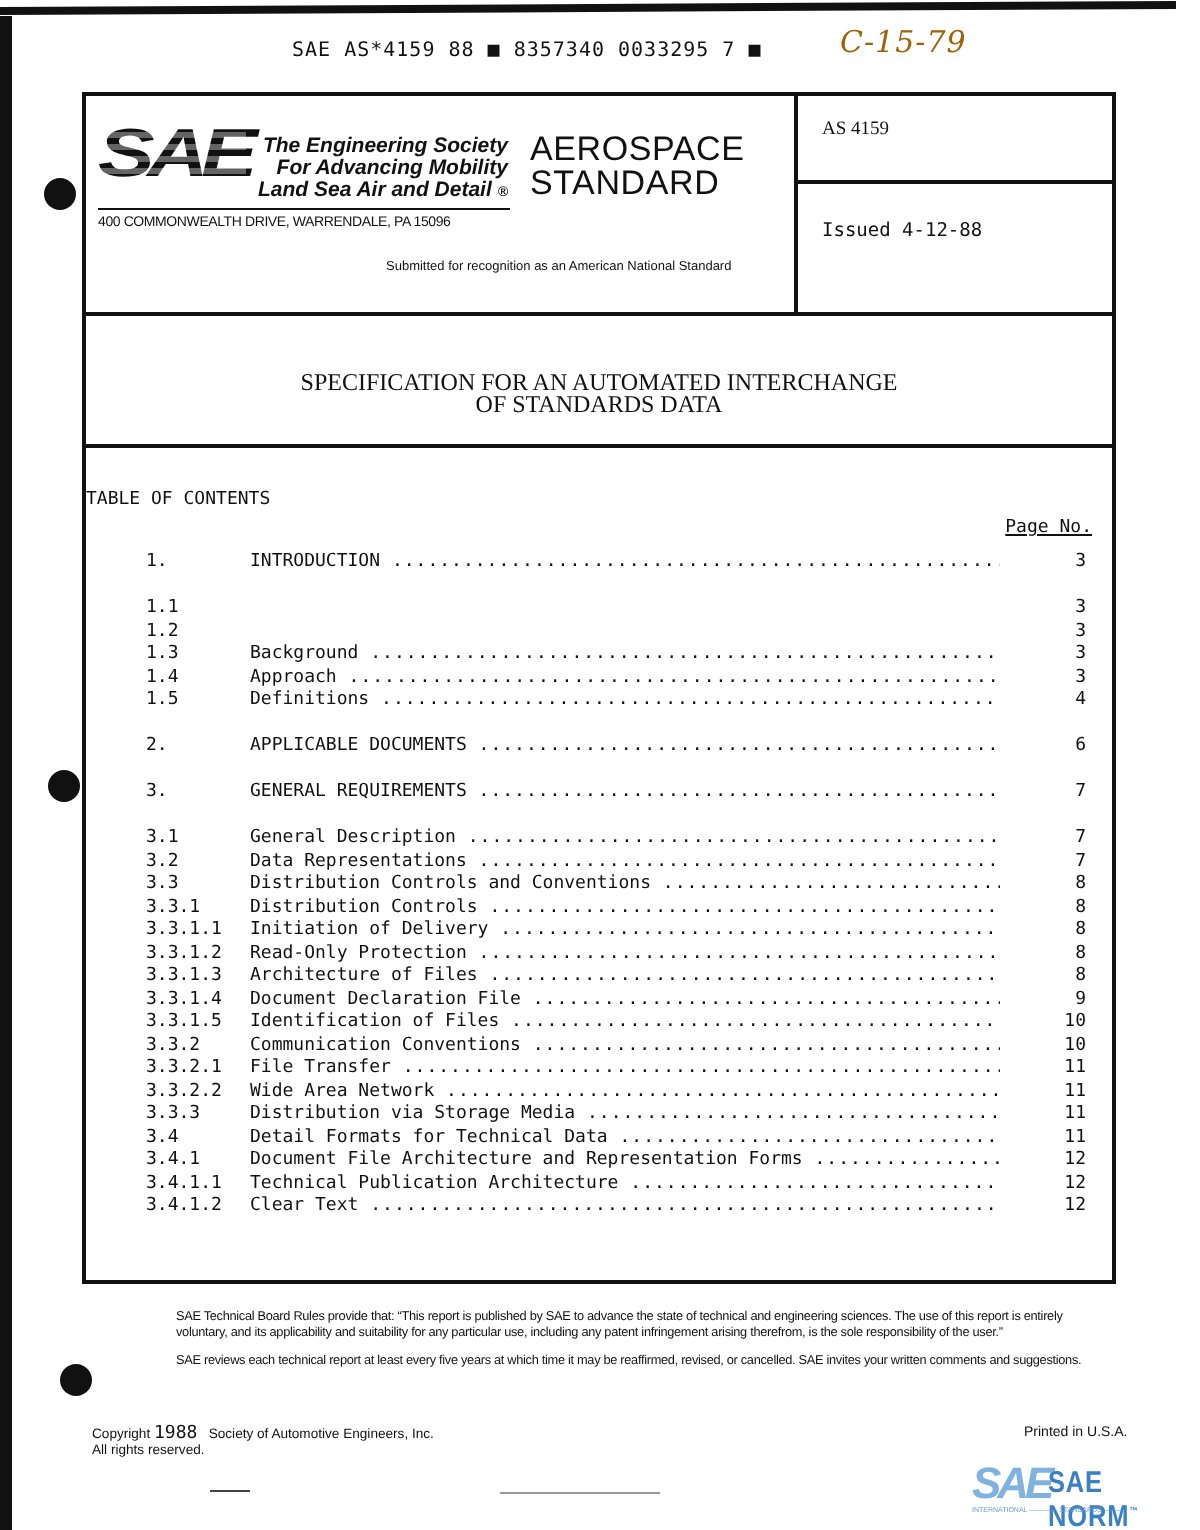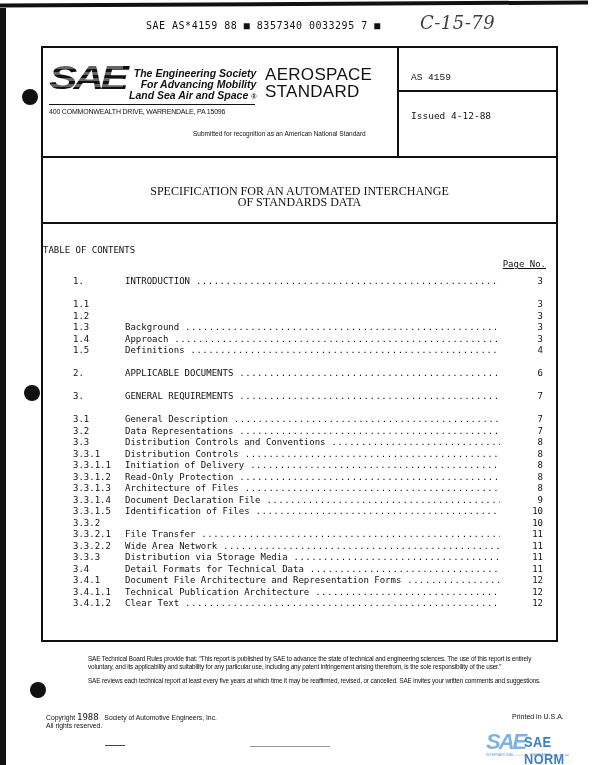--- a/index.html
+++ b/index.html
@@ -9,42 +9,42 @@
   }
   .scan-top { position:absolute; left:0; top:0; width:600px; height:6px; }
   .scan-top .bar { position:absolute; left:0; top:2px; width:588px; height:4px; background:#111; transform:skewY(-0.3deg); }
   .scan-left { position:absolute; left:0; top:8px; width:6px; height:757px; background:#111; }
   .punch { position:absolute; width:16px; height:16px; border-radius:50%; background:#111; }
   .header-code {
     position:absolute; top:18px; left:0; width:600px; text-align:left;
     font-family:"DejaVu Sans Mono", monospace; font-size:10px; letter-spacing:0.5px;
   }
   .header-code .code { position:absolute; left:146px; top:2px; }
-  .header-code .hand { position:absolute; left:420px; top:-6px; font-family:"DejaVu Serif", serif; font-style:italic; font-size:18px; color:#404040; }
+  .header-code .hand { position:absolute; left:420px; top:-6px; font-family:"DejaVu Serif", serif; font-style:italic; font-size:15px; color:#a16207; }
   .main-box {
     position:absolute; left:41px; top:46px; width:517px; height:596px;
     border:2px solid #111; box-sizing:border-box;
   }
   .hdr-left { position:absolute; left:0; top:0; width:354px; height:108px; border-right:2px solid #111; }
   .hdr-right-top { position:absolute; left:356px; top:0; right:0; height:42px; border-bottom:2px solid #111; }
   .hdr-right-bot { position:absolute; left:356px; top:44px; right:0; height:47px; }
   .hdr-divider { position:absolute; left:0; top:108px; width:100%; height:2px; background:#111; }
   .title-divider { position:absolute; left:0; top:174px; width:100%; height:2px; background:#111; }
   .sae-logo {
     position:absolute; left:6px; top:14px; font-family:"Liberation Sans", sans-serif; font-weight:bold; font-style:italic;
     font-size:34px; letter-spacing:-3px; line-height:30px; transform:scaleX(1.25); transform-origin:left;
   }
   .sae-lines { position:absolute; left:6px; top:18px; width:74px; height:22px; background:repeating-linear-gradient(#fff 0 3px, transparent 3px 6px); opacity:0.35; }
   .society { position:absolute; left:86px; top:20px; font-style:italic; font-weight:bold; font-size:10.5px; line-height:11px;text-align:right; }
   .reg { font-size:7px; }
   .aero { position:absolute; left:222px; top:18px; font-weight:normal; font-size:17px; line-height:17px; letter-spacing:0.3px; }
   .addr-rule { position:absolute; left:6px; top:56px; width:206px; height:1px; background:#111; }
   .addr { position:absolute; left:6px; top:60px; font-size:7px; letter-spacing:-0.2px; }
   .submitted { position:absolute; left:150px; top:82px; font-size:6.5px; }
-  .doc-num { position:absolute; left:12px; top:24px; font-family:Liberation Mono, monospace; font-size:9.5px; }
+  .doc-num { position:absolute; left:12px; top:12px; font-family:Liberation Serif, serif; font-size:9.5px; }
   .issued { position:absolute; left:12px; top:18px; font-family:"DejaVu Sans Mono", monospace; font-size:9.5px; }
   .spec-title {
     position:absolute; left:0; top:138px; width:100%; text-align:center;
     font-family:Liberation Serif, serif; font-size:12px; line-height:11px;
   }
   .toc-title { position:absolute; left:0; top:197px; width:100%; font-family:"DejaVu Sans Mono", monospace; font-size:9px; }
   .page-no { position:absolute; right:10px; top:211px; font-family:"DejaVu Sans Mono", monospace; font-size:9px; text-decoration:underline; }
   .toc { position:absolute; left:30px; top:228px; width:470px; font-family:"DejaVu Sans Mono", monospace; font-size:9px; }
   .toc-row { position:relative; height:11.5px; line-height:11.5px; white-space:nowrap; }
   .toc-row .num { position:absolute; left:0; }
@@ -80,21 +80,21 @@
   <span class="hand">C-15-79</span>
 </div>
 
 <div class="main-box">
   <div class="hdr-left">
     <div class="sae-logo">SAE</div>
     <div class="sae-lines"></div>
     <div class="society">
       <div>The Engineering Society</div>
       <div>For Advancing Mobility</div>
-      <div><span>Land Sea Air and Space</span> <span class="reg">®</span></div>
+      <div><span>Land Sea Air and Detail</span> <span class="reg">®</span></div>
     </div>
     <div class="aero">
       <div>AEROSPACE</div>
       <div>STANDARD</div>
     </div>
     <div class="addr-rule"></div>
     <div class="addr">400 COMMONWEALTH DRIVE, WARRENDALE, PA 15096</div>
     <div class="submitted">Submitted for recognition as an American National Standard</div>
   </div>
   <div class="hdr-right-top">
@@ -197,20 +197,21 @@
         <span class="title">Document Declaration File</span>
         <span class="pg">9</span>
       </div>
     <div class="toc-row">
         <span class="num">3.3.1.5</span>
         <span class="title">Identification of Files</span>
         <span class="pg">10</span>
       </div>
     <div class="toc-row">
         <span class="num">3.3.2</span>
+        <span class="title">Communication Conventions</span>
         <span class="pg">10</span>
       </div>
     <div class="toc-row">
         <span class="num">3.3.2.1</span>
         <span class="title">File Transfer</span>
         <span class="pg">11</span>
       </div>
     <div class="toc-row">
         <span class="num">3.3.2.2</span>
         <span class="title">Wide Area Network</span>

